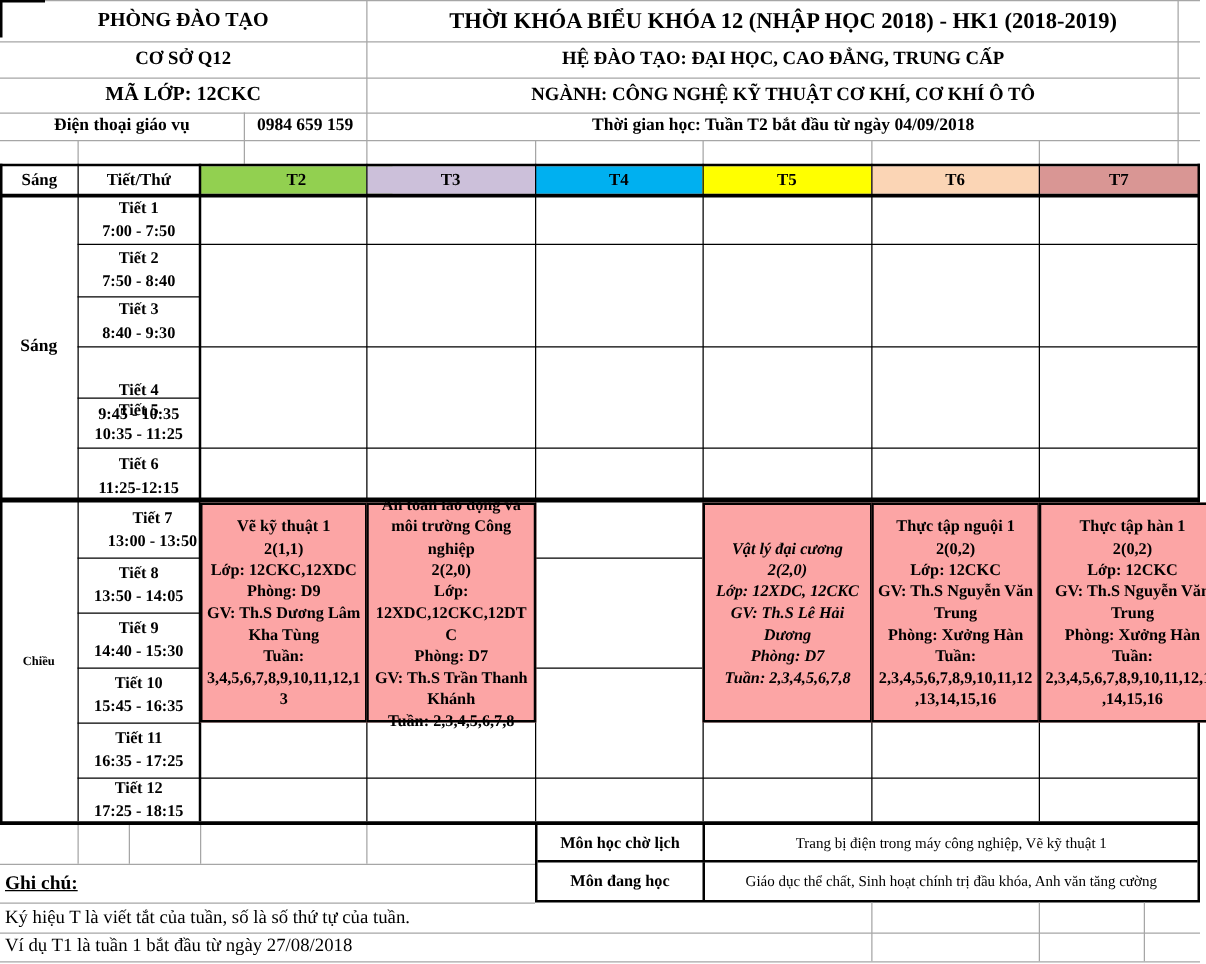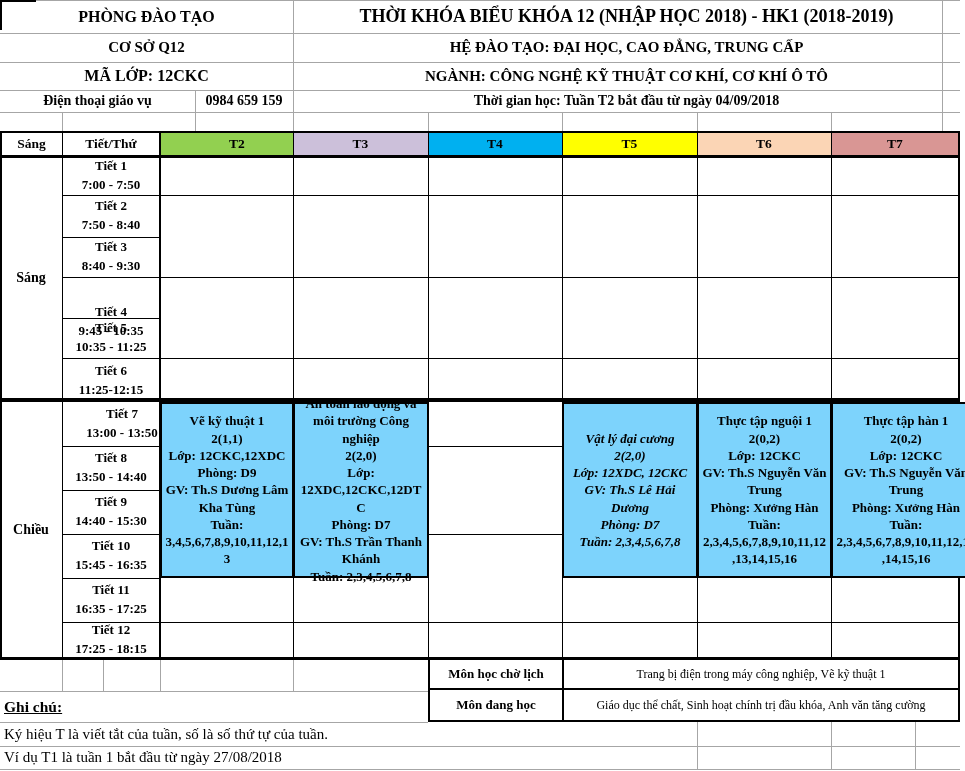--- a/index.html
+++ b/index.html
@@ -3,21 +3,21 @@
 <meta charset="utf-8">
 <style>
   html,body{margin:0;padding:0;background:#fff}
   #sheet{position:relative;width:965px;height:771px;background:#fff;
          font-family:"Liberation Serif","DejaVu Serif",serif;color:#000;overflow:hidden}
   .abs{position:absolute;box-sizing:border-box}
   .cell{display:flex;align-items:center;justify-content:center;text-align:center}
   .b{font-weight:bold}
   .gl{background:#a6a6a6}
   .bl{background:#000}
-  .block{border:2px solid #000;background:#7dd3fc;display:flex;flex-direction:column;
+  .block{border:2px solid #000;background:#fca5a5;display:flex;flex-direction:column;
          justify-content:center;align-items:center;text-align:center;
          font-weight:bold;font-size:13px;line-height:1.33;padding:1px 3px;
          overflow-wrap:break-word;word-wrap:break-word}
   .block div{width:100%}
   .periodcell{display:flex;flex-direction:column;justify-content:center;align-items:center;
               text-align:center;font-weight:bold;font-size:13px;line-height:1.45}
   #statusbox{border:2px solid #000;display:grid;grid-template-columns:134px 1fr;grid-template-rows:1fr 1fr}
   #statusbox .lab{border-right:2px solid #000;font-weight:bold;font-size:13px}
   #statusbox .r1{border-bottom:2px solid #000}
   #statusbox .val{font-size:12px}
@@ -35,21 +35,21 @@
   <div class="abs cell b" style="left:195px;top:90px;width:98px;height:22px;font-size:14px">0984 659 159</div>
 
   <div class="abs cell b" style="left:293px;top:0;width:667px;height:33px;font-size:18px">THỜI KHÓA BIỂU KHÓA 12 (NHẬP HỌC 2018) - HK1 (2018-2019)</div>
   <div class="abs cell b" style="left:293px;top:33px;width:667px;height:29px;font-size:15px">HỆ ĐÀO TẠO: ĐẠI HỌC, CAO ĐẲNG, TRUNG CẤP</div>
   <div class="abs cell b" style="left:293px;top:62px;width:667px;height:28px;font-size:15px">NGÀNH: CÔNG NGHỆ KỸ THUẬT CƠ KHÍ, CƠ KHÍ Ô TÔ</div>
   <div class="abs cell b" style="left:293px;top:90px;width:667px;height:22px;font-size:14px">Thời gian học: Tuần T2 bắt đầu từ ngày 04/09/2018</div>
 
   <div class="abs cell b" style="left:2px;top:133px;width:59px;height:22px;font-size:13.5px">Sáng</div>
   <div class="abs cell b" style="left:63px;top:133px;width:96px;height:22px;font-size:13.5px">Tiết/Thứ</div>
   <div class="abs cell b" style="left:2px;top:158px;width:58px;height:240px;font-size:14px">Sáng</div>
-  <div class="abs cell b" style="left:2px;top:402px;width:58px;height:255px;font-size:14px">Chiều</div>
+  <div class="abs cell b" style="left:2px;top:402px;width:58px;height:255px;font-size:10px">Chiều</div>
 
   <div id="statusbox" class="abs" style="left:428px;top:658px;width:532px;height:64px">
     <div class="cell lab r1">Môn học chờ lịch</div>
     <div class="cell val r1">Trang bị điện trong máy công nghiệp, Vẽ kỹ thuật 1</div>
     <div class="cell lab">Môn đang học</div>
     <div class="cell val">Giáo dục thể chất, Sinh hoạt chính trị đầu khóa, Anh văn tăng cường</div>
   </div>
 
   <div class="note b" style="top:698px;text-decoration:underline;font-size:15.5px">Ghi chú:</div>
   <div class="note" style="top:726px">Ký hiệu T là viết tắt của tuần, số là số thứ tự của tuần.</div>
@@ -84,21 +84,21 @@
     <div class="abs periodcell" style="left: 63px; top: 358px; width: 96px; height: 45px;">
       <div>Tiết 6</div>
       <div>11:25-12:15</div>
     </div>
     <div class="abs periodcell" style="left: 74px; top: 402px; width: 96px; height: 44px;">
       <div>Tiết 7</div>
       <div>13:00 - 13:50</div>
     </div>
     <div class="abs periodcell" style="left: 63px; top: 446px; width: 96px; height: 44px;">
       <div>Tiết 8</div>
-      <div>13:50 - 14:40</div>
+      <div>13:50 - 14:05</div>
     </div>
     <div class="abs periodcell" style="left: 63px; top: 490px; width: 96px; height: 44px;">
       <div>Tiết 9</div>
       <div>14:40 - 15:30</div>
     </div>
     <div class="abs periodcell" style="left: 63px; top: 534px; width: 96px; height: 44px;">
       <div>Tiết 10</div>
       <div>15:45 - 16:35</div>
     </div>
     <div class="abs periodcell" style="left: 63px; top: 578px; width: 96px; height: 44px;">

